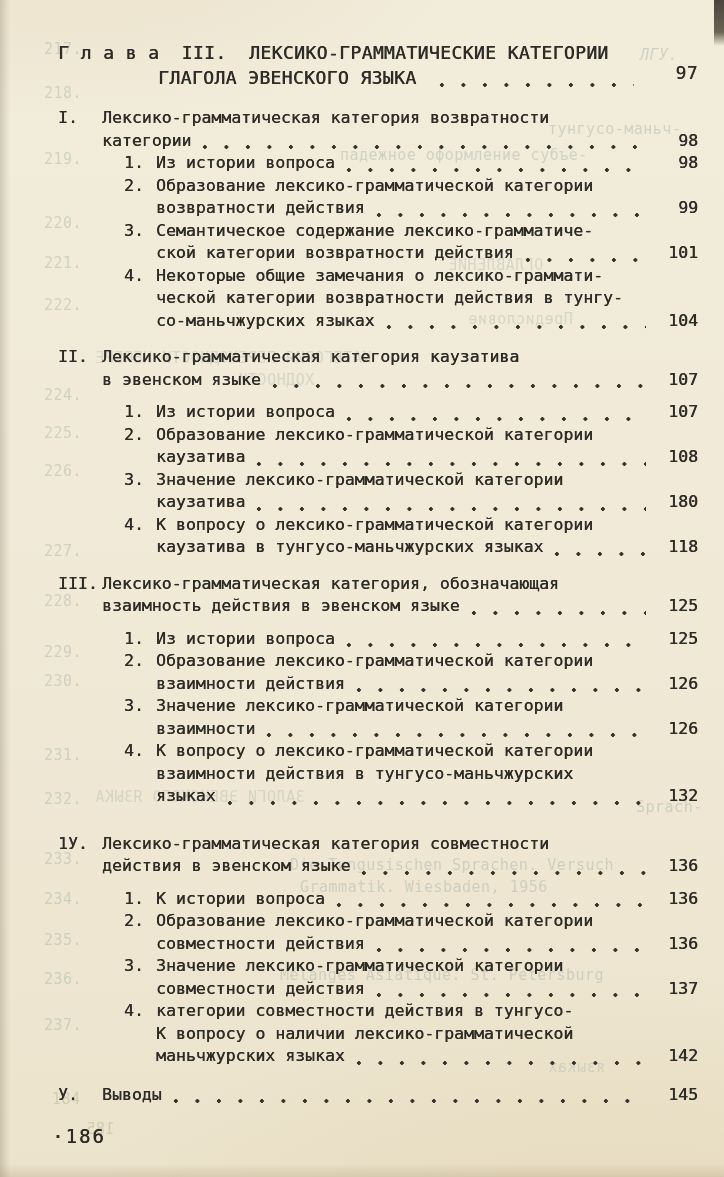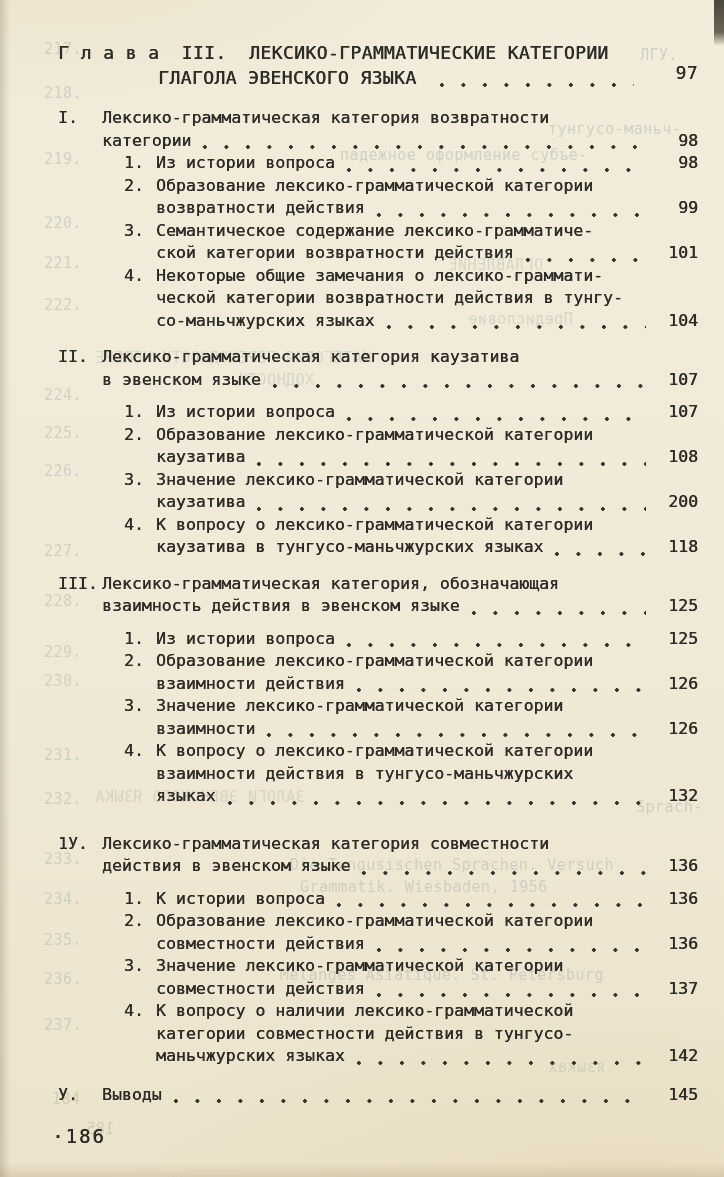--- a/index.html
+++ b/index.html
@@ -94,21 +94,21 @@
       <span class="artifact" style="left: 44px; top: 592px;">228.</span>
       <span class="artifact" style="left: 44px; top: 643px;">229.</span>
       <span class="artifact" style="left: 44px; top: 672px;">230.</span>
       <span class="artifact" style="left: 44px; top: 746px;">231.</span>
       <span class="artifact" style="left: 44px; top: 790px;">232.</span>
       <span class="artifact" style="left: 44px; top: 850px;">233.</span>
       <span class="artifact" style="left: 44px; top: 890px;">234.</span>
       <span class="artifact" style="left: 44px; top: 931px;">235.</span>
       <span class="artifact" style="left: 44px; top: 970px;">236.</span>
       <span class="artifact" style="left: 44px; top: 1016px;">237.</span>
-      <span class="artifact" style="left: 640px; top: 46px;">ЛГУ.</span>
+      <span class="artifact" style="left: 640px; top: 46px; font-style: italic;">ЛГУ.</span>
       <span class="artifact" style="left: 340px; top: 146px;">падежное оформление субъе-</span>
       <span class="artifact" style="left: 548px; top: 120px;">тунгусо-маньч-</span>
       <span class="artifact mirrored" style="left: 448px; top: 256px;">ОГЛАВЛЕНИЕ</span>
       <span class="artifact mirrored" style="left: 468px; top: 310px;">Предисловие</span>
       <span class="artifact mirrored" style="left: 95px; top: 349px;">КАТЕГОРИЯ ПЕРЕХОДНОСТИ НЕПЕРЕ</span>
       <span class="artifact mirrored" style="left: 238px; top: 371px;">ХОДНОСТИ</span>
       <span class="artifact mirrored" style="left: 95px; top: 788px;">ЗАЛОГИ ЭВЕНСКОГО ЯЗЫКА</span>
       <span class="artifact" style="left: 636px; top: 798px;">Sprach-</span>
       <span class="artifact" style="left: 290px; top: 856px;">Die Tungusischen Sprachen. Versuch</span>
       <span class="artifact" style="left: 300px; top: 878px;">Grammatik. Wiesbaden, 1956</span>
@@ -235,21 +235,21 @@
               </div>
               <div class="item">
                 <div class="inum">3.</div>
                 <div class="ibody">
                   <div class="row">
                     <span class="txt">Значение лексико-грамматической категории</span>
                   </div>
                   <div class="row">
                     <span class="txt">каузатива</span>
                     <span class="leader"></span>
-                    <span class="pg">200</span>
+                    <span class="pg">180</span>
                   </div>
                 </div>
               </div>
               <div class="item">
                 <div class="inum">4.</div>
                 <div class="ibody">
                   <div class="row">
                     <span class="txt">К вопросу о лексико-грамматической категории</span>
                   </div>
                   <div class="row">
@@ -374,24 +374,24 @@
                     <span class="txt">совместности действия</span>
                     <span class="leader"></span>
                     <span class="pg">137</span>
                   </div>
                 </div>
               </div>
               <div class="item">
                 <div class="inum">4.</div>
                 <div class="ibody">
                   <div class="row">
+                    <span class="txt">категории совместности действия в тунгусо-</span>
+                  </div>
+                  <div class="row">
                     <span class="txt">К вопросу о наличии лексико-грамматической</span>
-                  </div>
-                  <div class="row">
-                    <span class="txt">категории совместности действия в тунгусо-</span>
                   </div>
                   <div class="row">
                     <span class="txt">маньчжурских языках</span>
                     <span class="leader"></span>
                     <span class="pg">142</span>
                   </div>
                 </div>
               </div>
             </div>
           </div>

